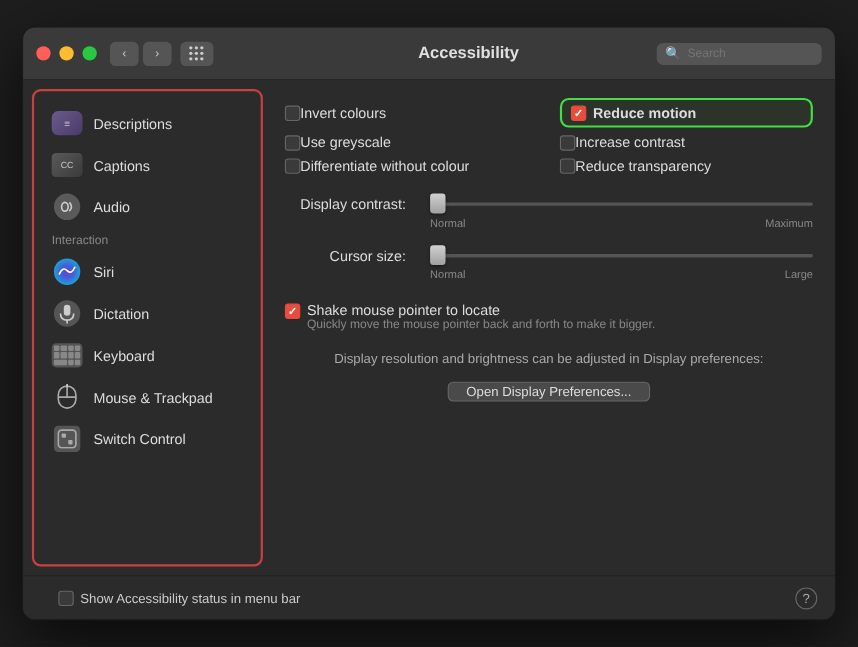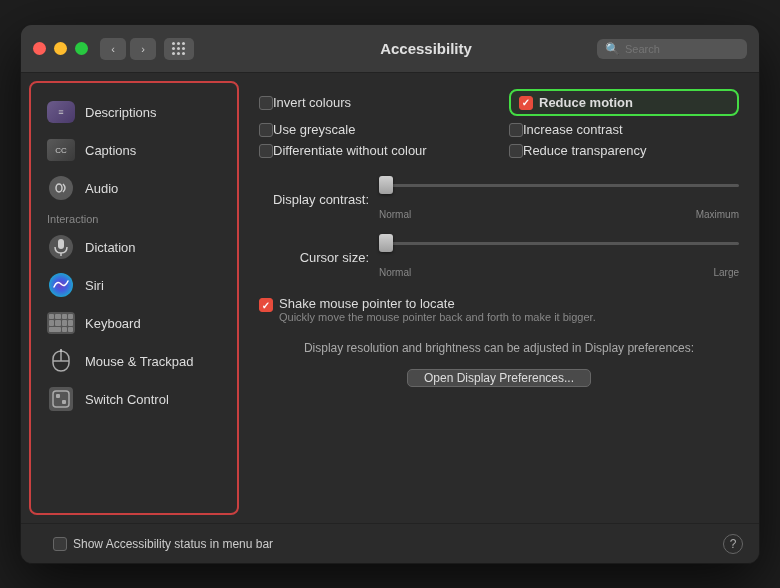--- a/index.html
+++ b/index.html
@@ -285,22 +285,21 @@
       font-weight: 600;
       color: #ddd;
       border: 2px solid #44dd44;
       border-radius: 8px;
       padding: 4px 8px;
       background: rgba(68, 221, 68, 0.05);
     }
 
     .slider-row {
       display: flex;
-      align-items: center;
-      gap: 10px;
+      gap: 22px;
       margin: 4px 0;
     }
 
     .slider-label {
       font-size: 13px;
       color: #ddd;
       width: 110px;
       text-align: right;
       flex-shrink: 0;
     }
@@ -336,21 +335,21 @@
       top: 50%;
       transform: translateY(-50%);
       box-shadow: 0 1px 3px rgba(0,0,0,0.5);
     }
 
     .slider-labels {
       display: flex;
       justify-content: space-between;
       font-size: 10px;
       color: #888;
-      margin-top: 17px;
+      margin-top: 6px;
     }
 
     .shake-row {
       display: flex;
       align-items: flex-start;
       gap: 6px;
       margin: 6px 0;
     }
 
     .shake-text {
@@ -486,44 +485,44 @@
           </svg>
         </div>
         <span>Audio</span>
       </div>
 
       <div class="sidebar-section-label">Interaction</div>
 
       <div class="sidebar-item">
         <div class="sidebar-icon">
           <svg width="26" height="26" viewBox="0 0 26 26">
-            <circle cx="13" cy="13" r="12" fill="#555"></circle>
-            <rect x="10" y="5" width="6" height="10" rx="3" fill="#ccc"></rect>
-            <path d="M7 13 Q7 19 13 19 Q19 19 19 13" fill="none" stroke="#ccc" stroke-width="1.5"></path>
-            <line x1="13" y1="19" x2="13" y2="22" stroke="#ccc" stroke-width="1.5"></line>
-          </svg>
-        </div>
-        <span>Dictation</span>
-      </div>
-
-      <div class="sidebar-item">
-        <div class="sidebar-icon">
-          <svg width="26" height="26" viewBox="0 0 26 26">
             <circle cx="13" cy="13" r="12" fill="url(#siriGrad)"></circle>
             <defs>
               <radialGradient id="siriGrad">
                 <stop offset="0%" stop-color="#7040c0"></stop>
                 <stop offset="50%" stop-color="#4060e0"></stop>
                 <stop offset="100%" stop-color="#20a0d0"></stop>
               </radialGradient>
             </defs>
             <path d="M6 15 Q9 8 13 12 Q17 16 20 9" fill="none" stroke="white" stroke-width="1.5" stroke-linecap="round"></path>
           </svg>
         </div>
         <span>Siri</span>
+      </div>
+
+      <div class="sidebar-item">
+        <div class="sidebar-icon">
+          <svg width="26" height="26" viewBox="0 0 26 26">
+            <circle cx="13" cy="13" r="12" fill="#555"></circle>
+            <rect x="10" y="5" width="6" height="10" rx="3" fill="#ccc"></rect>
+            <path d="M7 13 Q7 19 13 19 Q19 19 19 13" fill="none" stroke="#ccc" stroke-width="1.5"></path>
+            <line x1="13" y1="19" x2="13" y2="22" stroke="#ccc" stroke-width="1.5"></line>
+          </svg>
+        </div>
+        <span>Dictation</span>
       </div>
 
       <div class="sidebar-item">
         <div class="sidebar-icon">
           <div class="icon-keyboard">
             <div class="key"></div>
               <div class="key"></div>
               <div class="key"></div>
               <div class="key"></div>
             <div class="key"></div>

